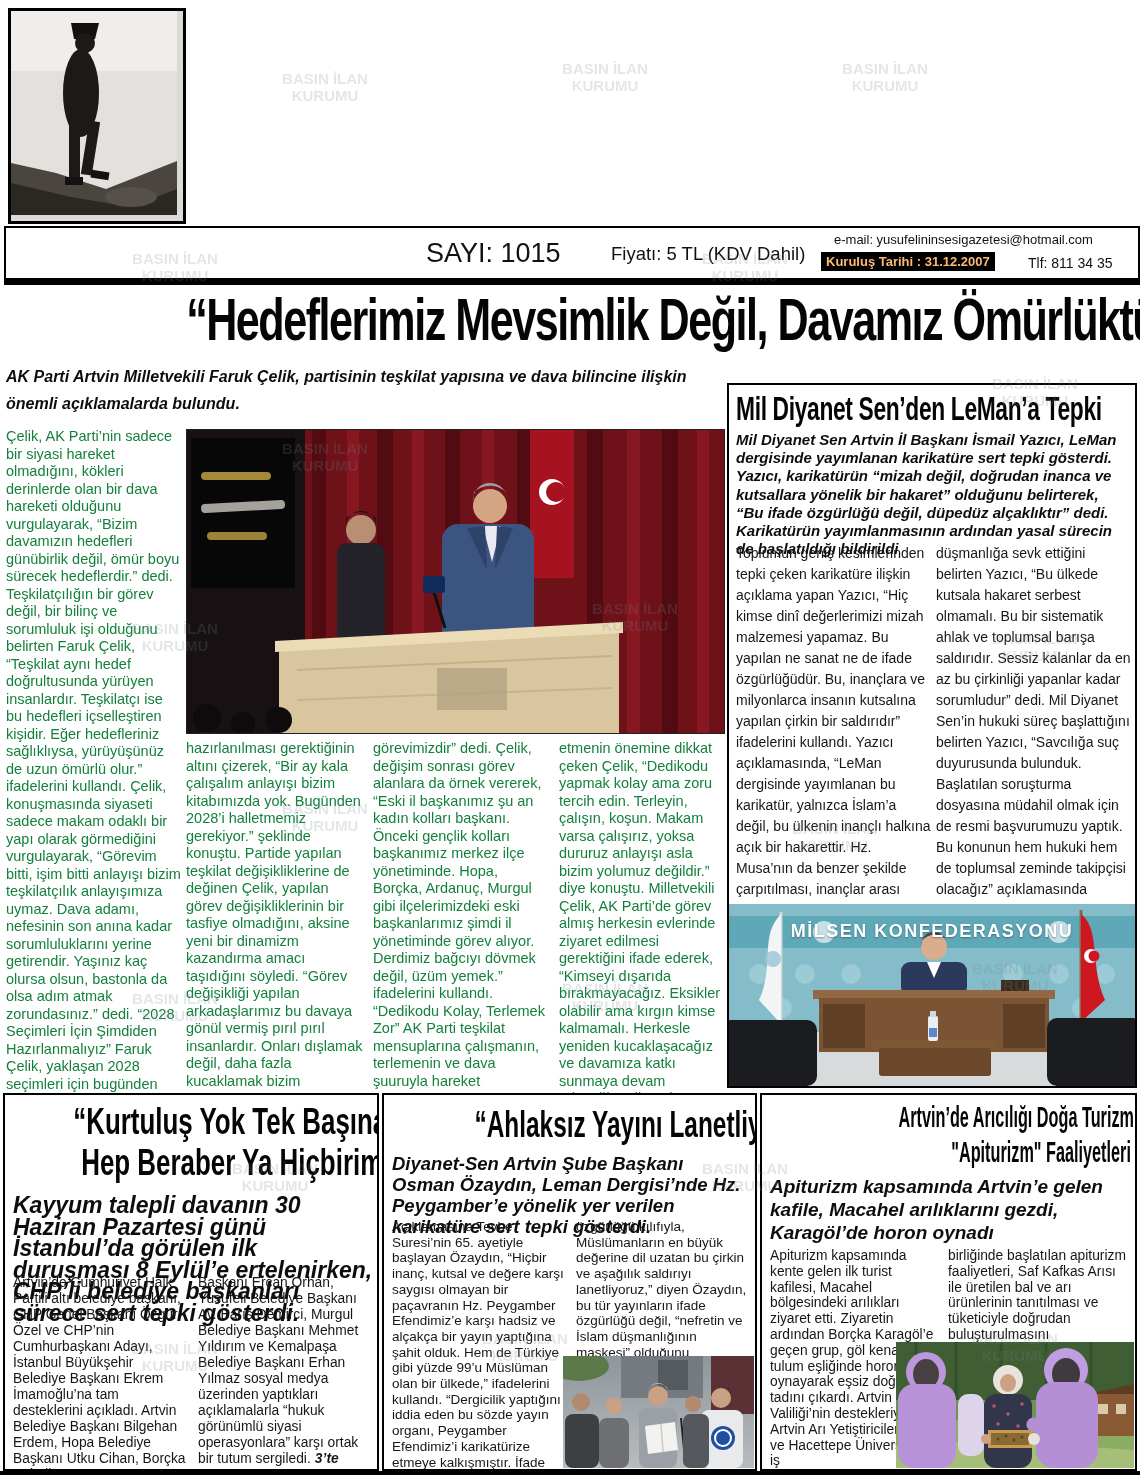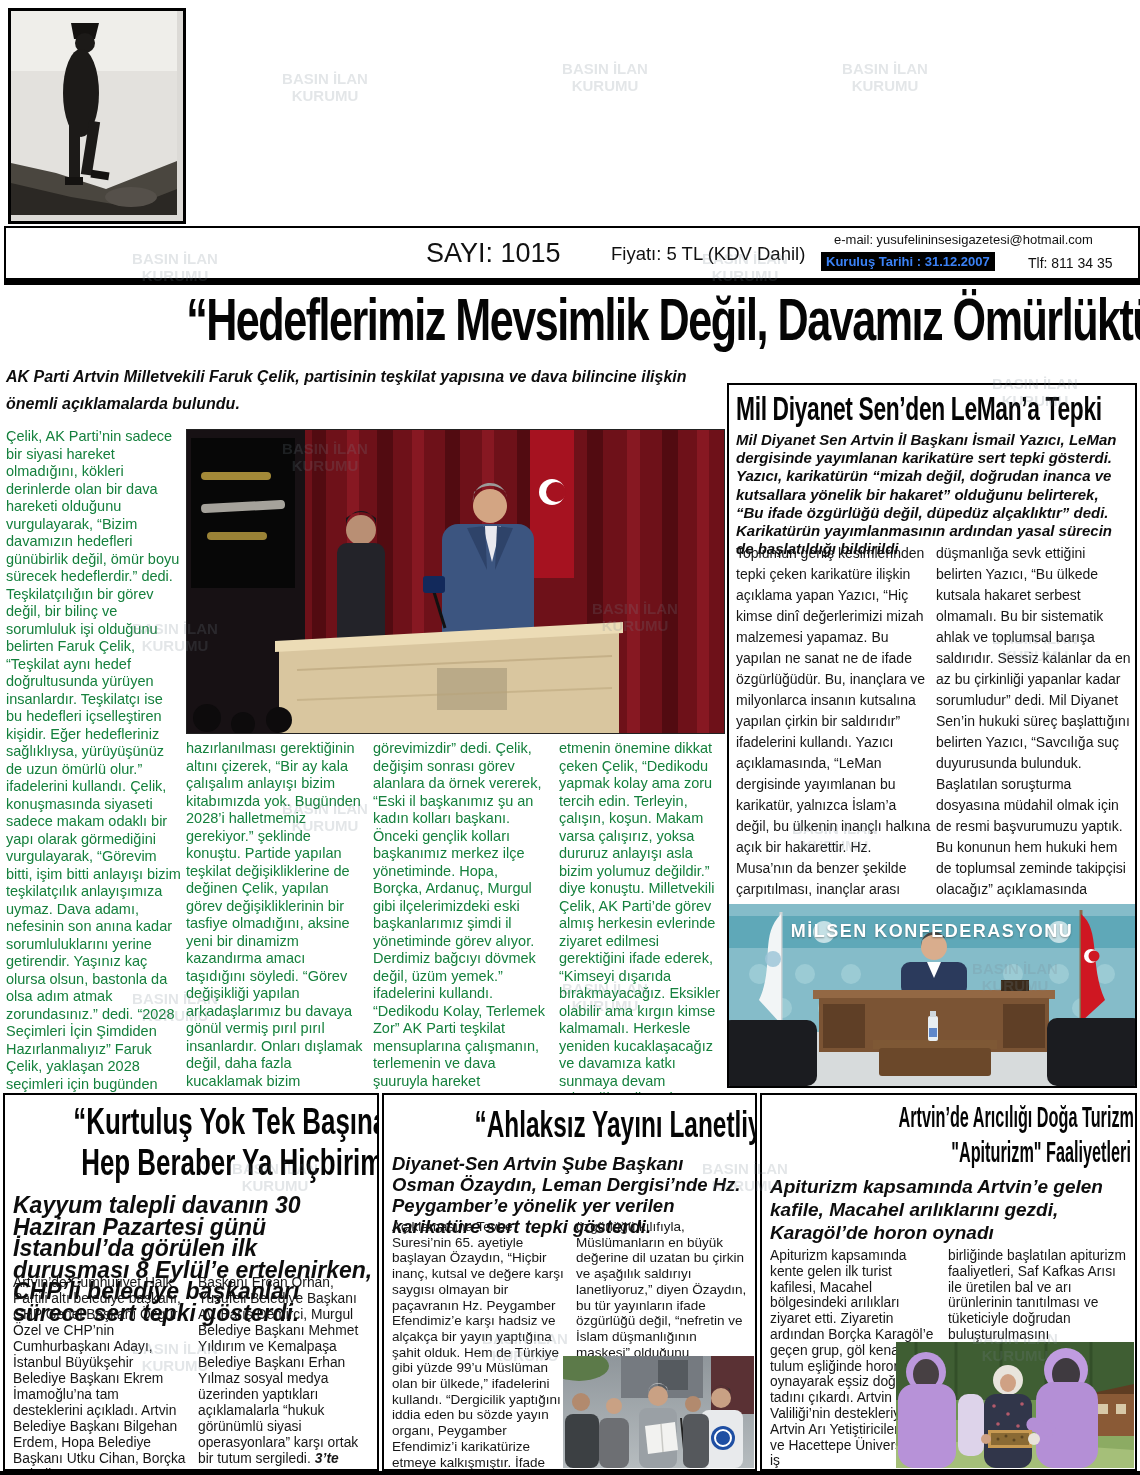--- a/index.html
+++ b/index.html
@@ -24,21 +24,21 @@
   .hl-main{font-weight:bold;font-size:59px;letter-spacing:-2px;display:inline-block;white-space:nowrap;
            transform:scaleX(.73);transform-origin:center top;color:#050505;}
   .hl-leman{font-weight:bold;font-size:34px;letter-spacing:-.5px;display:inline-block;white-space:nowrap;
             transform:scaleX(.67);transform-origin:left top;color:#050505;}
   .hl-boxa{font-weight:bold;font-size:36px;line-height:41px;display:inline-block;white-space:pre;
            transform:scaleX(.72);transform-origin:center top;color:#050505;}
   .hl-boxb{font-weight:bold;font-size:37px;display:inline-block;white-space:nowrap;
            transform:scaleX(.66);transform-origin:center top;color:#050505;}
   .hl-boxc{font-weight:bold;font-size:29px;line-height:35px;display:inline-block;white-space:pre;
            transform:scaleX(.56);transform-origin:center top;color:#050505;}
-  .founded{display:inline-block;background:#000;color:#3b82f6;font-weight:bold;font-size:13px;padding:2px 5px;text-align:right;}
+  .founded{display:inline-block;background:#000;color:#fdba74;font-weight:bold;font-size:13px;padding:2px 5px;text-align:right;}
   .photo{overflow:hidden;}
   .photo svg{display:block;}
 </style>
 </head>
 <body>
 
 <div class="page">
 
   <div class="wm" style="left:250px;top:70px">BASIN İLAN
 KURUMU</div>

